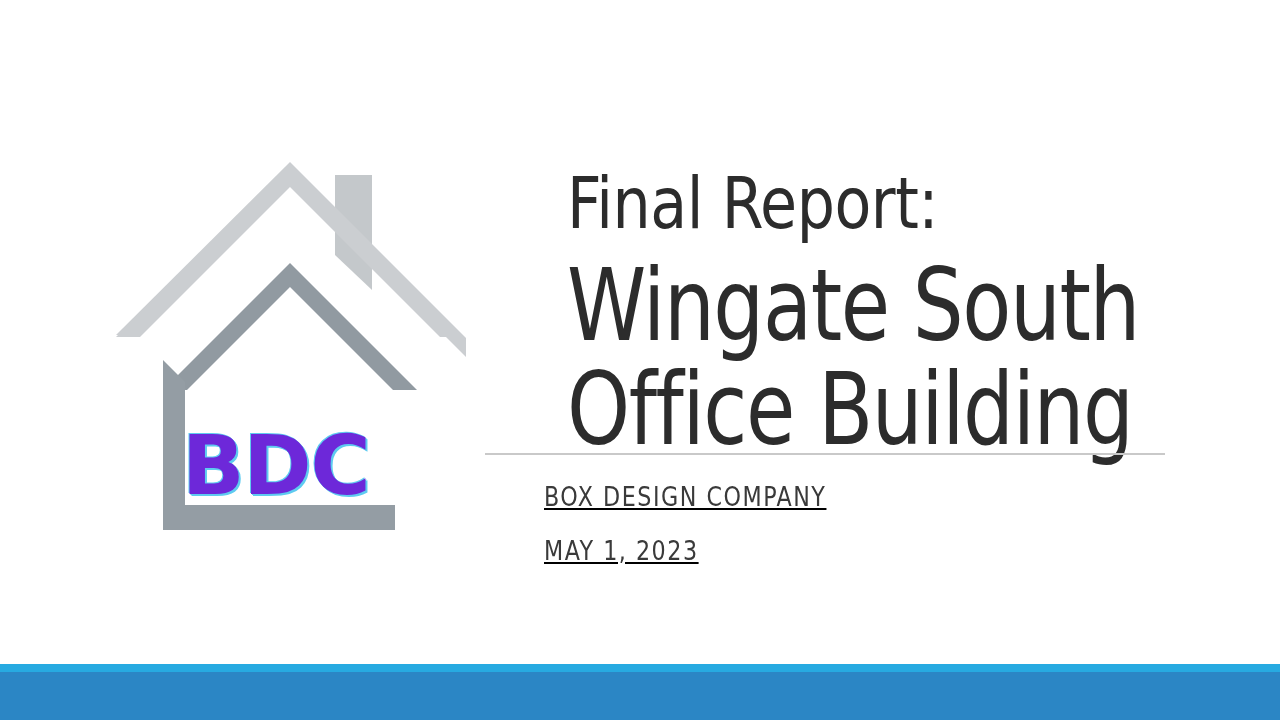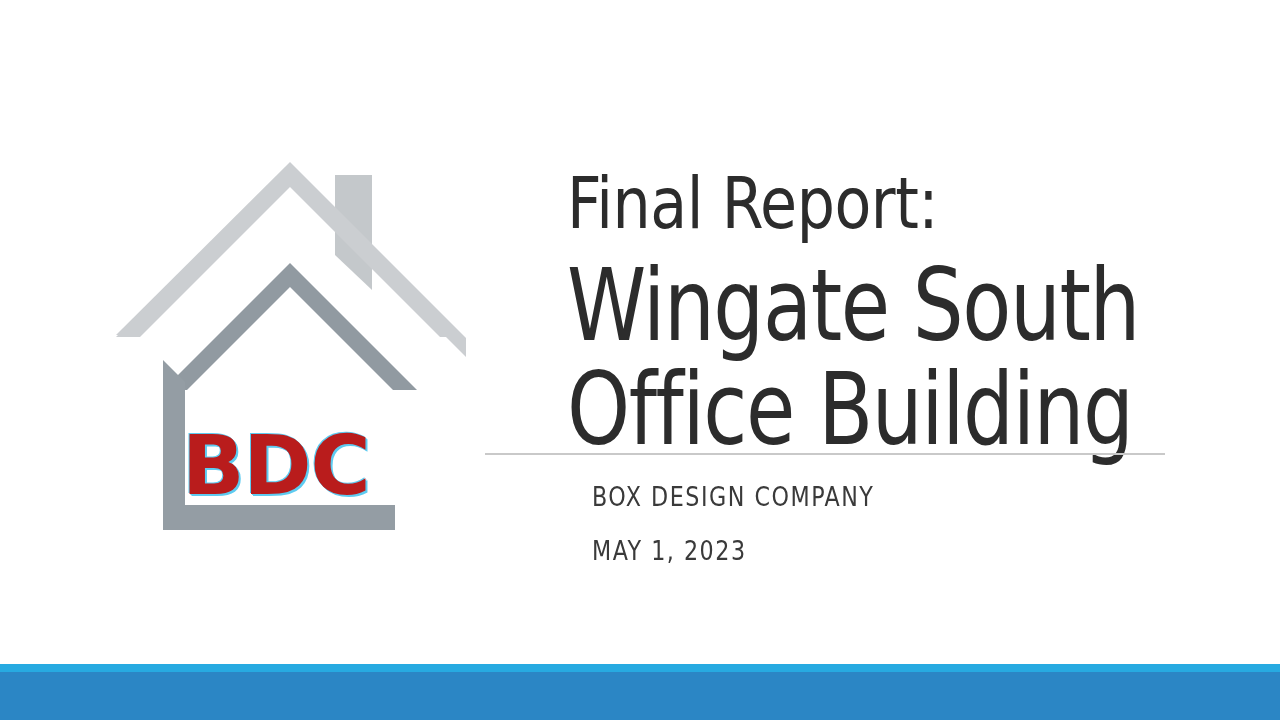--- a/index.html
+++ b/index.html
@@ -80,23 +80,24 @@
     position: absolute;
     left: 485px;
     top: 453px;
     width: 680px;
     height: 2px;
     background: #C9C9C9;
   }
 
   #subtitle-block {
     position: absolute;
-    left: 592px;
+    left: 544px;
     top: 470px;
     width: 620px;
+    text-decoration: underline;
   }
   .subtitle-line {
     color: #3A3A3A;
     font-family: "DejaVu Sans Condensed", "Liberation Sans Narrow", "DejaVu Sans", "Liberation Sans", sans-serif;
     font-weight: 300;
     font-size: 26px;
     line-height: 54px;
     letter-spacing: 1.6px;
     white-space: nowrap;
     transform: scaleX(0.95);
@@ -133,21 +134,21 @@
 
       <polygon points="180,7 356,183 356,202 180,26" fill="#CBCED1"></polygon>
       <polygon points="180,7 180,26 26,180 6,180" fill="#CBCED1"></polygon>
 
       <path d="M6 182 L180 8 L354 182 L330 182 L180 32 L30 182 Z" fill="#CBCED1"></path>
 
       <path d="M53 235 L180 108 L307 235 L283 235 L180 132 L77 235 Z" fill="#919AA1"></path>
 
       <path d="M53 205 L75 227 L75 350 L285 350 L285 375 L53 375 Z" fill="#949DA4"></path>
     </svg>
-    <div id="logo-wordmark" style="color: #b91c1c; text-shadow: rgb(94, 203, 240) 1px 1px 0px, rgb(94, 203, 240) 2px 2px 0px, rgb(94, 203, 240) -1px -1px 0px;">BDC</div>
+    <div id="logo-wordmark" style="color: #6d28d9; text-shadow: rgb(94, 203, 240) 1px 1px 0px, rgb(94, 203, 240) 2px 2px 0px, rgb(94, 203, 240) -1px -1px 0px;">BDC</div>
   </div>
 
   <div id="title-block">
     <div class="title-line" id="title-line-1" style="color: rgb(44, 44, 44);">Final Report:</div>
     <div class="title-line" id="title-line-2" style="color: rgb(44, 44, 44);">Wingate South</div>
     <div class="title-line" id="title-line-3" style="color: rgb(44, 44, 44);">Office Building</div>
   </div>
 
   <div id="divider" style="background: rgb(201, 201, 201);"></div>
 

